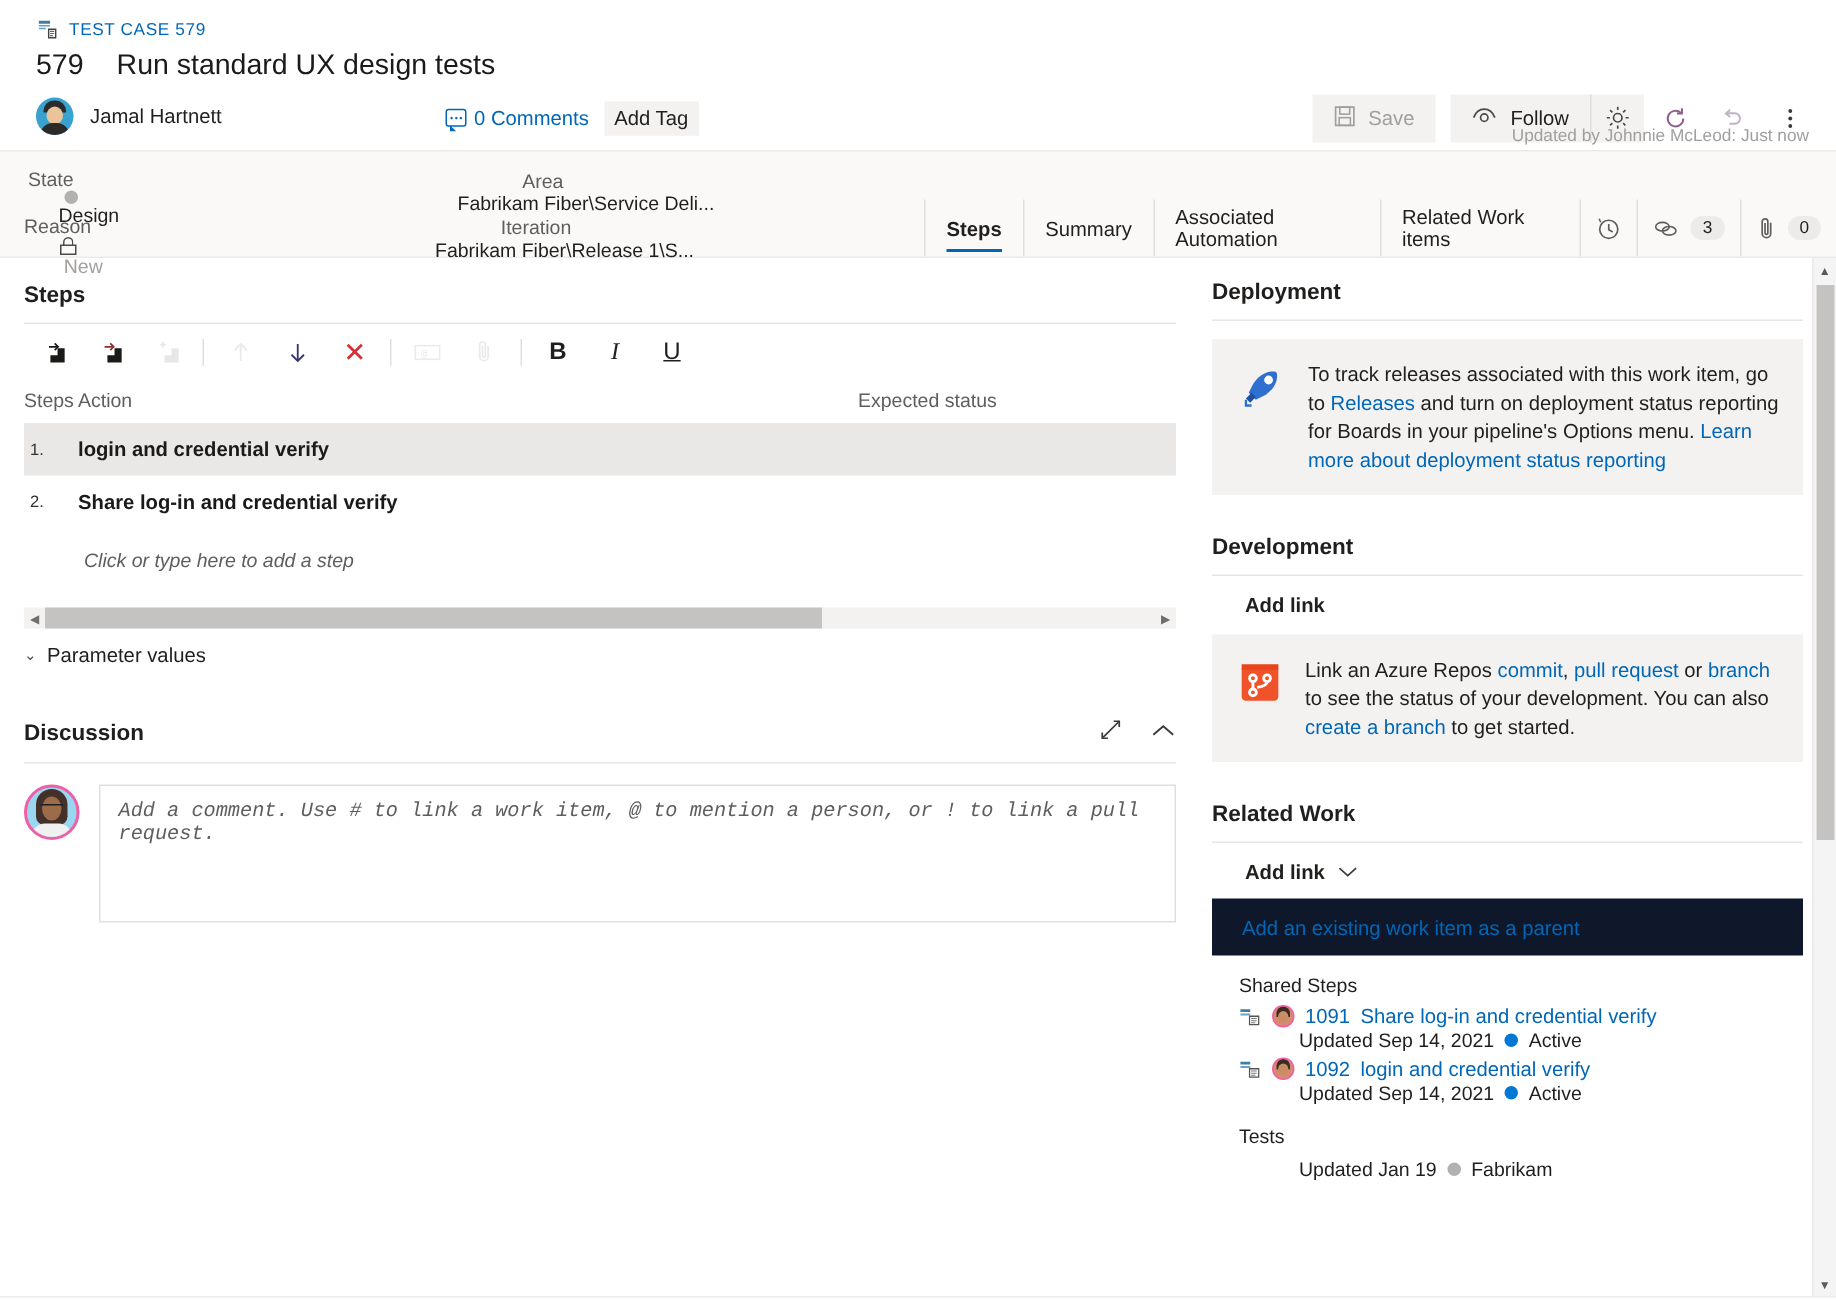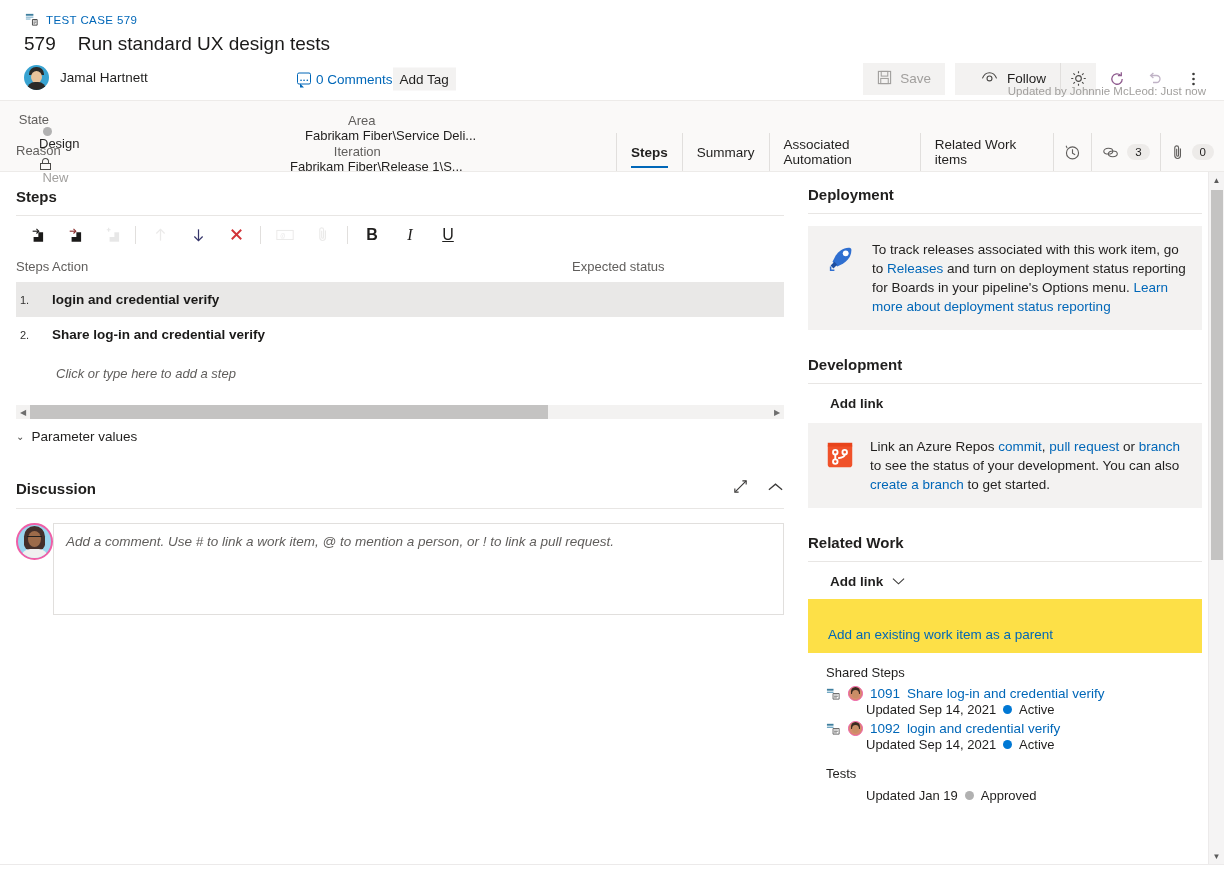--- a/index.html
+++ b/index.html
@@ -31,34 +31,34 @@
   .meta-row { display:flex; align-items:center; padding:8px 0 10px 24px; position:relative; }
   .avatar {
     width:25px; height:25px; border-radius:50%; flex:0 0 auto;
     background:#38a3d1; position:relative; overflow:hidden; margin-right:11px;
   }
   .avatar .hair { position:absolute; left:5px; top:2px; width:15px; height:8px; background:#2b2a28; border-radius:7px 7px 0 0; }
   .avatar .face { position:absolute; left:7px; top:6px; width:11px; height:12px; background:#e8c39b; border-radius:50%; }
   .avatar .body { position:absolute; left:3px; bottom:0; width:19px; height:8px; background:#2b2a28; border-radius:9px 9px 0 0; }
   .author-name { font-size:13.5px; color:#201f1e; }
 
-  .comments-area { position:absolute; left:297px; top:50%; transform:translateY(-50%); display:flex; align-items:center; }
+  .comments-area { position:absolute; left:297px; top:50%; transform:translateY(-50%); display:flex; align-items:center; gap:10px; }
   .comments-link { display:flex; align-items:center; gap:5px; color:#0067b8; font-size:13.5px; cursor:pointer; }
   .cmt-icon { width:14px; height:12px; border:1.3px solid #0067b8; border-radius:2px; position:relative; display:inline-block; }
   .cmt-icon:after { content:""; position:absolute; left:2px; bottom:-4px; width:0; height:0; border-left:4px solid #0067b8; border-top:4px solid transparent; }
   .cmt-icon .dots { position:absolute; left:2px; top:3px; font-size:6px; color:#0067b8; letter-spacing:1px; line-height:1; }
   .add-tag { background:#f3f2f1; padding:4px 7px; font-size:13.5px; color:#201f1e; cursor:pointer; }
 
   .hdr-actions { position:absolute; right:14px; top:50%; transform:translateY(-50%); display:flex; align-items:center; }
   .btn-save {
     background:#f3f2f1; color:#a19f9d; height:32px; display:flex; align-items:center;
     gap:8px; padding:0 14px; cursor:default; font-size:13.5px;justify-content:space-between;
   }
   .btn-group { display:flex; align-items:center; background:#f3f2f1; margin-left:10px; height:32px; }
-  .btn-follow { display:flex; align-items:center; gap:9px; padding:0 14px; height:32px; cursor:pointer; font-size:13.5px; color:#201f1e;margin-left:12px; }
+  .btn-follow { display:flex; align-items:center; gap:9px; padding:0 14px; height:32px; cursor:pointer; font-size:13.5px; color:#201f1e; }
   .btn-gear { width:36px; height:32px; display:flex; align-items:center; justify-content:center; border-left:1px solid #e1dfdd; cursor:pointer; }
   .icon-btn { width:34px; height:32px; display:flex; align-items:center; justify-content:center; cursor:pointer; margin-left:4px; }
 
   .updated-note { position:absolute; right:16px; bottom:-10px; font-size:11.5px; color:#a19f9d; white-space:nowrap; }
 
   
   .fields-strip {
     background:#faf9f8; border-top:1px solid #edebe9; border-bottom:1px solid #edebe9;
     height:72px; position:relative; display:flex; align-items:center;
   }
@@ -121,42 +121,42 @@
   .hscroll .thumb { position:absolute; left:0; top:0; height:14px; width:70%; background:#c4c3c2; }
 
   .param-values { margin:10px 16px 0 16px; display:flex; align-items:center; gap:7px; font-size:13.5px; color:#201f1e; cursor:pointer; }
   .chev-down { font-size:10px; color:#4b4a48; }
 
   
   .discussion { margin:34px 16px 0 16px; }
   .disc-head { display:flex; align-items:center; justify-content:space-between; }
   .disc-actions { display:flex; align-items:center; gap:18px; }
   .disc-divider { border-top:1px solid #e8e6e4; margin-top:10px; }
-  .disc-body { display:flex; padding-top:14px; }
+  .disc-body { display:flex; gap:13px; padding-top:14px;font-family:Liberation Mono, monospace; }
   .disc-avatar { width:37px; height:37px; border-radius:50%; background:#9ad6ef; position:relative; overflow:hidden; flex:0 0 auto; border:2px solid #ef5fa7; }
   .disc-avatar .hair2 { position:absolute; left:6px; top:1px; width:21px; height:24px; background:#43302b; border-radius:11px 11px 6px 6px; }
   .disc-avatar .face2 { position:absolute; left:10px; top:6px; width:13px; height:16px; background:#9c6b4a; border-radius:50%; }
   .disc-avatar .glasses { position:absolute; left:9px; top:11px; width:15px; height:4px; border-top:1.4px solid #1f1f1f; }
   .disc-avatar .shirt { position:absolute; left:3px; bottom:0; width:27px; height:9px; background:#f0f0f0; border-radius:11px 11px 0 0; }
   .comment-box {
     flex:1; border:1px solid #e1dfdd; height:92px; padding:10px 12px;
     font-style:italic; color:#605e5c; font-size:13.5px;
   }
 
   
   .rsec { padding-top:14px; }
   .rsec-title { font-size:15px; font-weight:bold; color:#201f1e; padding-bottom:10px; }
   .rsec-rule { border-top:1px solid #e8e6e4; }
   .info-card { background:#f3f2f1; display:flex; gap:14px; padding:14px 16px; margin-top:12px; }
   .info-card .card-icon { flex:0 0 auto; padding-top:2px; }
   .info-card .card-text { font-size:13.5px; line-height:19px; color:#201f1e; }
   a.lnk { color:#0067b8; text-decoration:none; cursor:pointer; }
 
   .add-link-row { padding:12px 0 0 22px; font-size:13.5px; font-weight:bold; color:#201f1e; display:flex; align-items:center; gap:9px; cursor:pointer; }
-  .parent-card { background:#fde047; margin-top:10px; padding:28px 0 11px 20px; }
+  .parent-card { background:#0f172a; margin-top:10px; padding:12px 0 11px 20px; }
   .parent-card a { color:#0067b8; font-size:13.5px; }
 
   .link-group-title { font-size:13px; color:#201f1e; padding:12px 0 4px 18px; }
   .link-item { padding:2px 0 2px 18px; }
   .link-line1 { display:flex; align-items:center; gap:7px; }
   .li-type-icon { width:15px; height:15px; flex:0 0 auto; position:relative; }
   .li-avatar { width:15px; height:15px; border-radius:50%; flex:0 0 auto; position:relative; overflow:hidden; }
   .li-avatar.pink { background:#d88a6e; border:1.5px solid #ef5fa7; }
   .li-avatar.blue { background:#4da5d6; }
   .li-avatar .h { position:absolute; left:2px; top:0; width:9px; height:7px; background:#3b2a22; border-radius:5px 5px 0 0; }
@@ -583,21 +583,21 @@
             <span>Active</span>
           </div>
         </div>
 
         <div class="link-group-title">Tests</div>
 
         <div class="link-item">
           <div class="link-line2">
             <span>Updated Jan 19</span>
             <span class="st-dot approved"></span>
-            <span>Approved</span>
+            <span>Fabrikam</span>
           </div>
         </div>
       </div>
     </div>
 
     <div class="vscroll">
       <div class="vs-arrow">▲</div>
       <div class="vs-thumb"></div>
       <div class="vs-arrow bottom">▼</div>
     </div>

